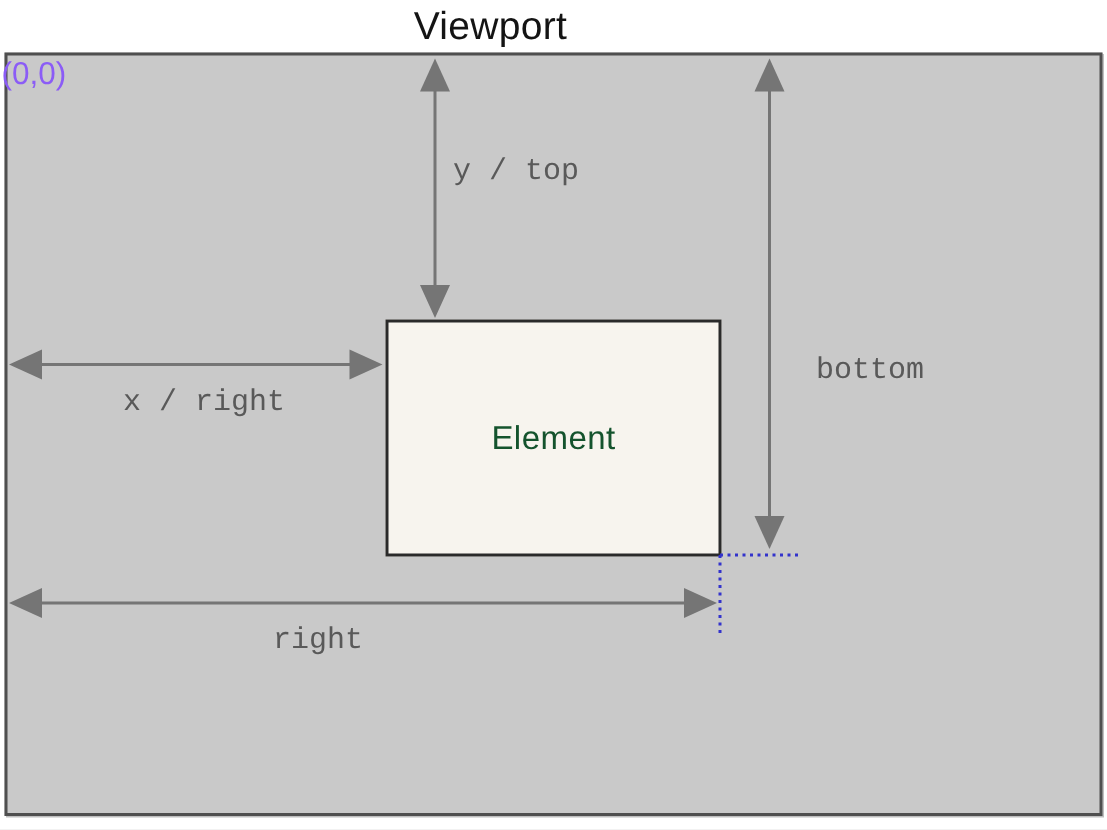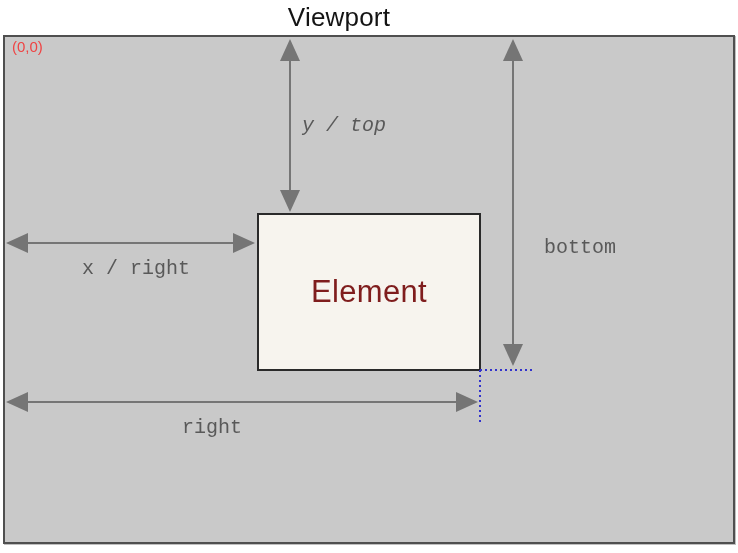--- a/index.html
+++ b/index.html
@@ -10,57 +10,57 @@
     --arrow:#757575;
     --label-text:#595959;
     --guide-blue:#3333cc;
     --title-text:#141414;
   }
   *{margin:0;padding:0;box-sizing:border-box;}
   html,body{width:738px;height:553px;background:#ffffff;overflow:hidden;}
   body{position:relative;font-family:"Liberation Sans",sans-serif;}
 
   .title{
-    position:absolute;left:12px;top:1px;width:654px;
+    position:absolute;left:0;top:1px;width:654px;
     text-align:center;font-size:26px;line-height:32px;
     color:var(--title-text);letter-spacing:0.2px;
   }
   .viewport-box{
     position:absolute;left:3px;top:35px;width:732px;height:509px;
     background:var(--viewport-fill);
     border:2px solid var(--viewport-border);
     box-shadow:1px 1px 0 rgba(0,0,0,0.25);
   }
   .origin-label{
-    position:absolute;left:12px;top:38px;
-    font-size:15px;color:#ef4444;
+    position:absolute;left:1px;top:38px;
+    font-size:21px;color:#8b5cf6;
   }
   .element-box{
     position:absolute;left:257px;top:213px;width:224px;height:158px;
     background:var(--element-fill);
     border:2px solid var(--element-border);
     display:flex;align-items:center;justify-content:center;
   }
   .element-label{
-    font-size:31px;color:#7f1d1d;letter-spacing:0.3px;
+    font-size:22px;color:#14532d;letter-spacing:0.3px;
   }
   svg.overlay{
     position:absolute;left:0;top:0;width:738px;height:553px;
     pointer-events:none;
   }
   .arrow-stem{stroke:var(--arrow);stroke-width:2;fill:none;}
   .arrow-head{fill:var(--arrow);stroke:none;}
   .guide-line{stroke:var(--guide-blue);stroke-width:2;fill:none;stroke-dasharray:2 3;}
   .measure-label{
     position:absolute;
     font-family:"Liberation Mono",monospace;
     font-size:20px;line-height:23px;
     color:var(--label-text);white-space:pre;
   }
-  .label-y-top{left:302px;top:114px;font-style:italic;}
+  .label-y-top{left:302px;top:103px;}
   .label-x-left{left:82px;top:257px;}
   .label-bottom{left:544px;top:193px;margin-top:43px;}
   .label-right{left:182px;top:416px;text-align:center;}
 </style>
 </head>
 <body>
 
 <div>
 
   <div class="title">Viewport</div>

